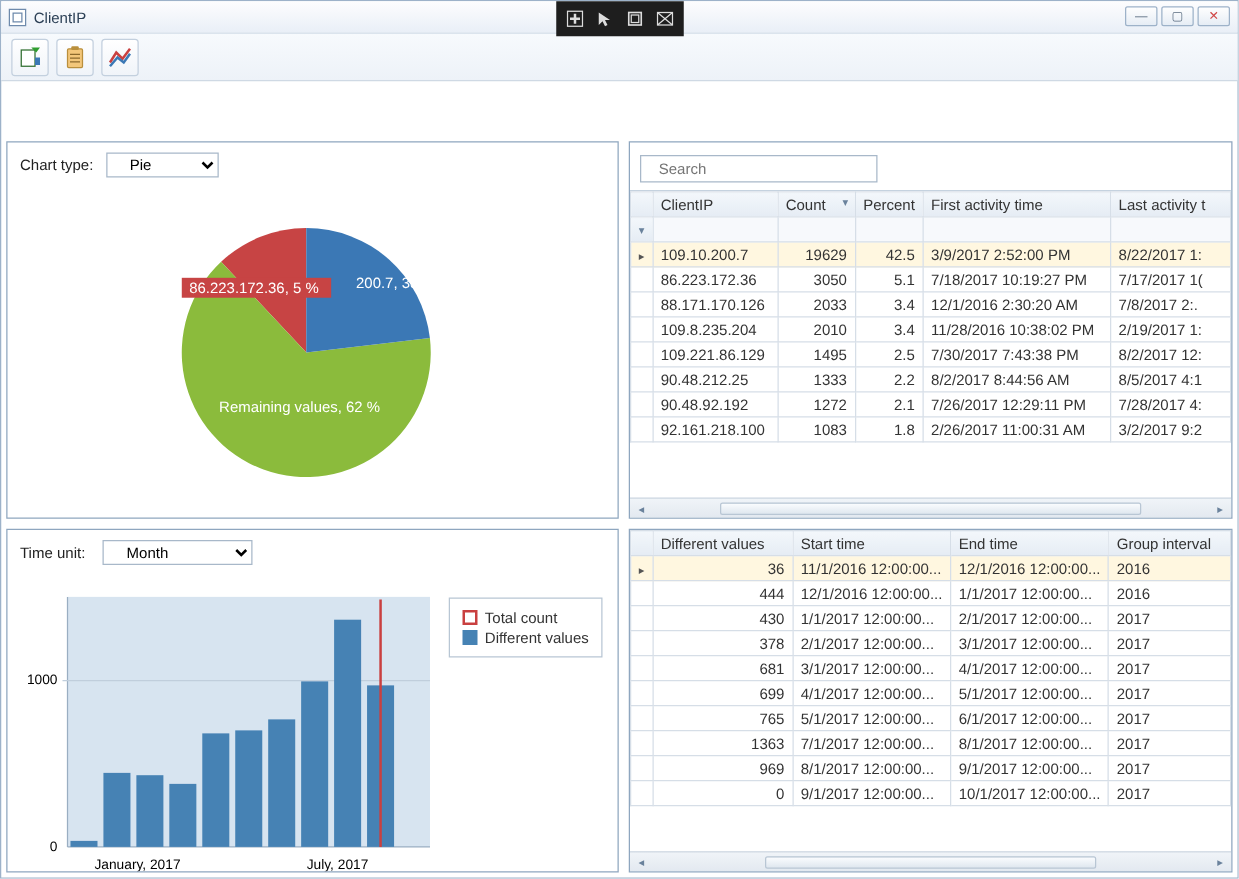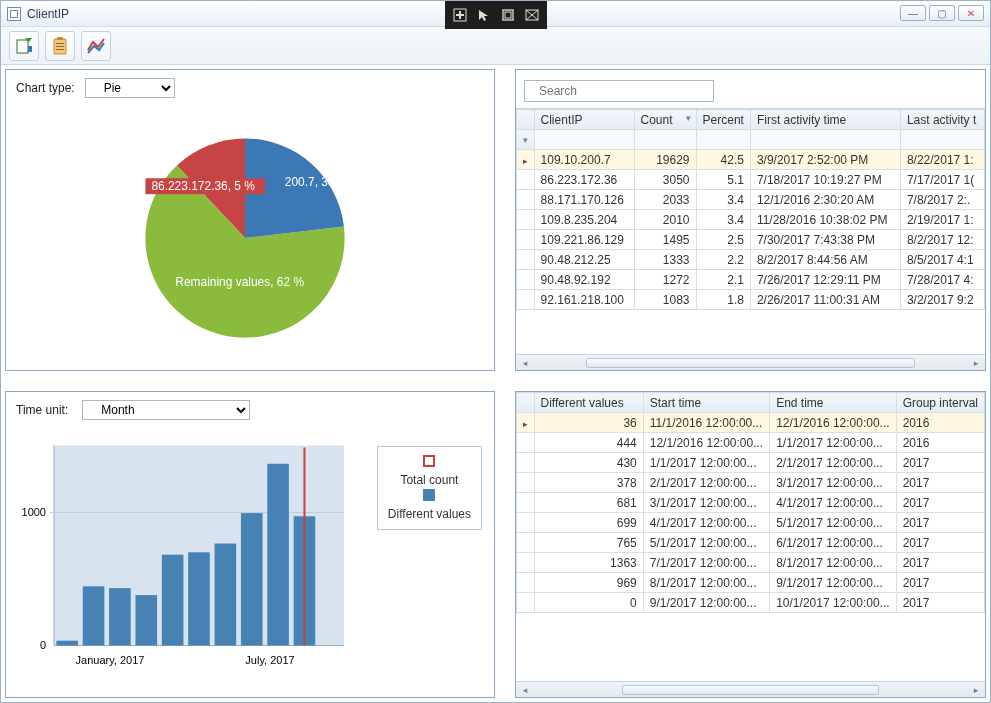--- a/index.html
+++ b/index.html
@@ -93,22 +93,23 @@
     border-radius: 3px;
     background: linear-gradient(#fff, #f0f4f9);
     display: flex; align-items: center; justify-content: center;
     cursor: pointer;
   }
   .content {
     flex: 1;
     display: grid;
     grid-template-columns: 498px 1fr;
     grid-template-rows: 310px 1fr;
-    gap: 12px;
+    gap: 0;
     overflow: hidden;
+    margin-top: 44px;
   }
   .pane {
     border: 1px solid #8ea6bf;
     margin: 4px;
     background: #fff;
     display: flex;
     flex-direction: column;
     overflow: hidden;
   }
   .chart-controls {
@@ -119,42 +120,42 @@
   }
   .chart-controls label { color: #222; }
   select, input[type="text"] {
     font: inherit;
     border: 1px solid #a8b8c9;
     height: 20px;
     padding: 1px 14px;
     background: #fff;
   }
   select.chart-type { width: 90px; margin-left: 4px; }
-  select.time-unit { width: 168px; margin-left: 8px; }
+  select.time-unit { width: 120px; margin-left: 8px; }
   .pie-area {
     flex: 1;
     position: relative;
   }
   .pie-svg {
     width: 100%; height: 100%;
   }
   .bar-area {
     flex: 1;
     position: relative;
     padding: 6px 4px 0 4px;
   }
   .bar-legend {
     position: absolute;
     top: 18px; right: 12px;
     border: 1px solid #b8c6d4;
     background: #fff;
     padding: 6px 10px;
     font-size: 12px;
   }
-  .bar-legend .lg-row { display:flex; align-items:center; gap:6px; margin:2px 0;flex-direction:column;}
+  .bar-legend .lg-row { display:flex; align-items:center; gap:6px; margin:2px 0;}
   .lg-sw { width:12px; height:12px; }
   .lg-sw.line { border: 2px solid #c94040; background: transparent; }
   .lg-sw.bar { background: #4682b4; }
   .search-bar {
     padding: 10px 8px 6px 8px;
   }
   .search-bar input { width: 190px; height: 22px; color:#888; }
   .grid {
     flex:1;
     overflow: hidden;

